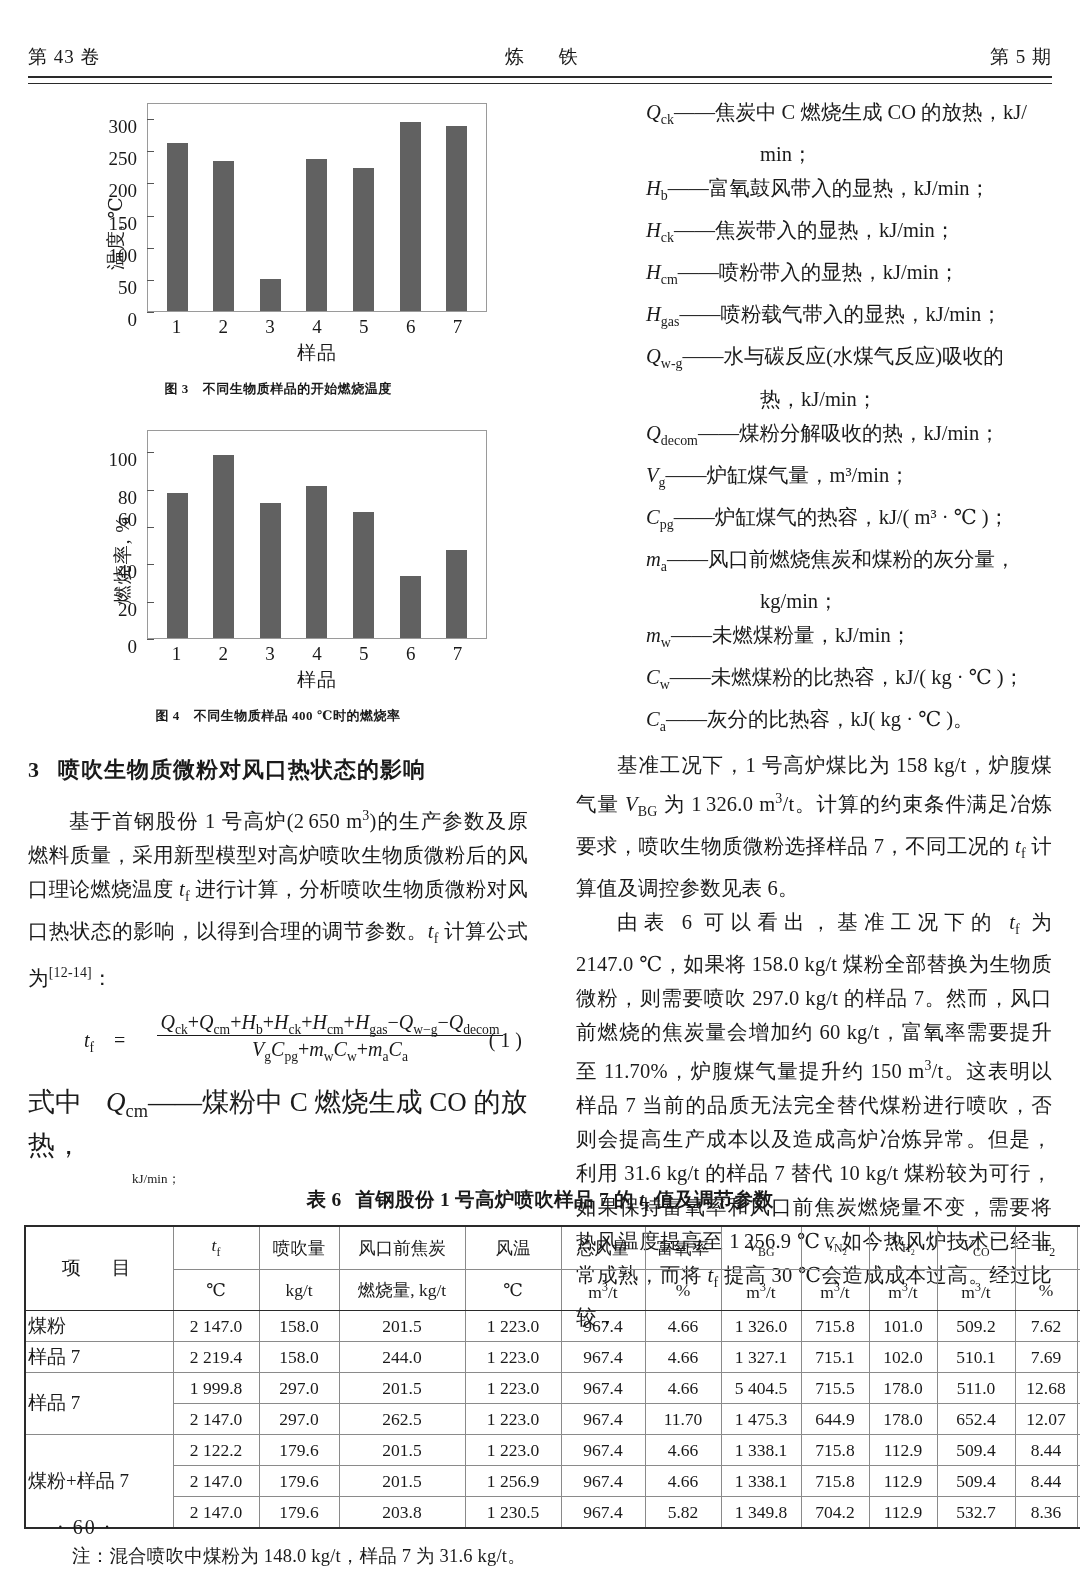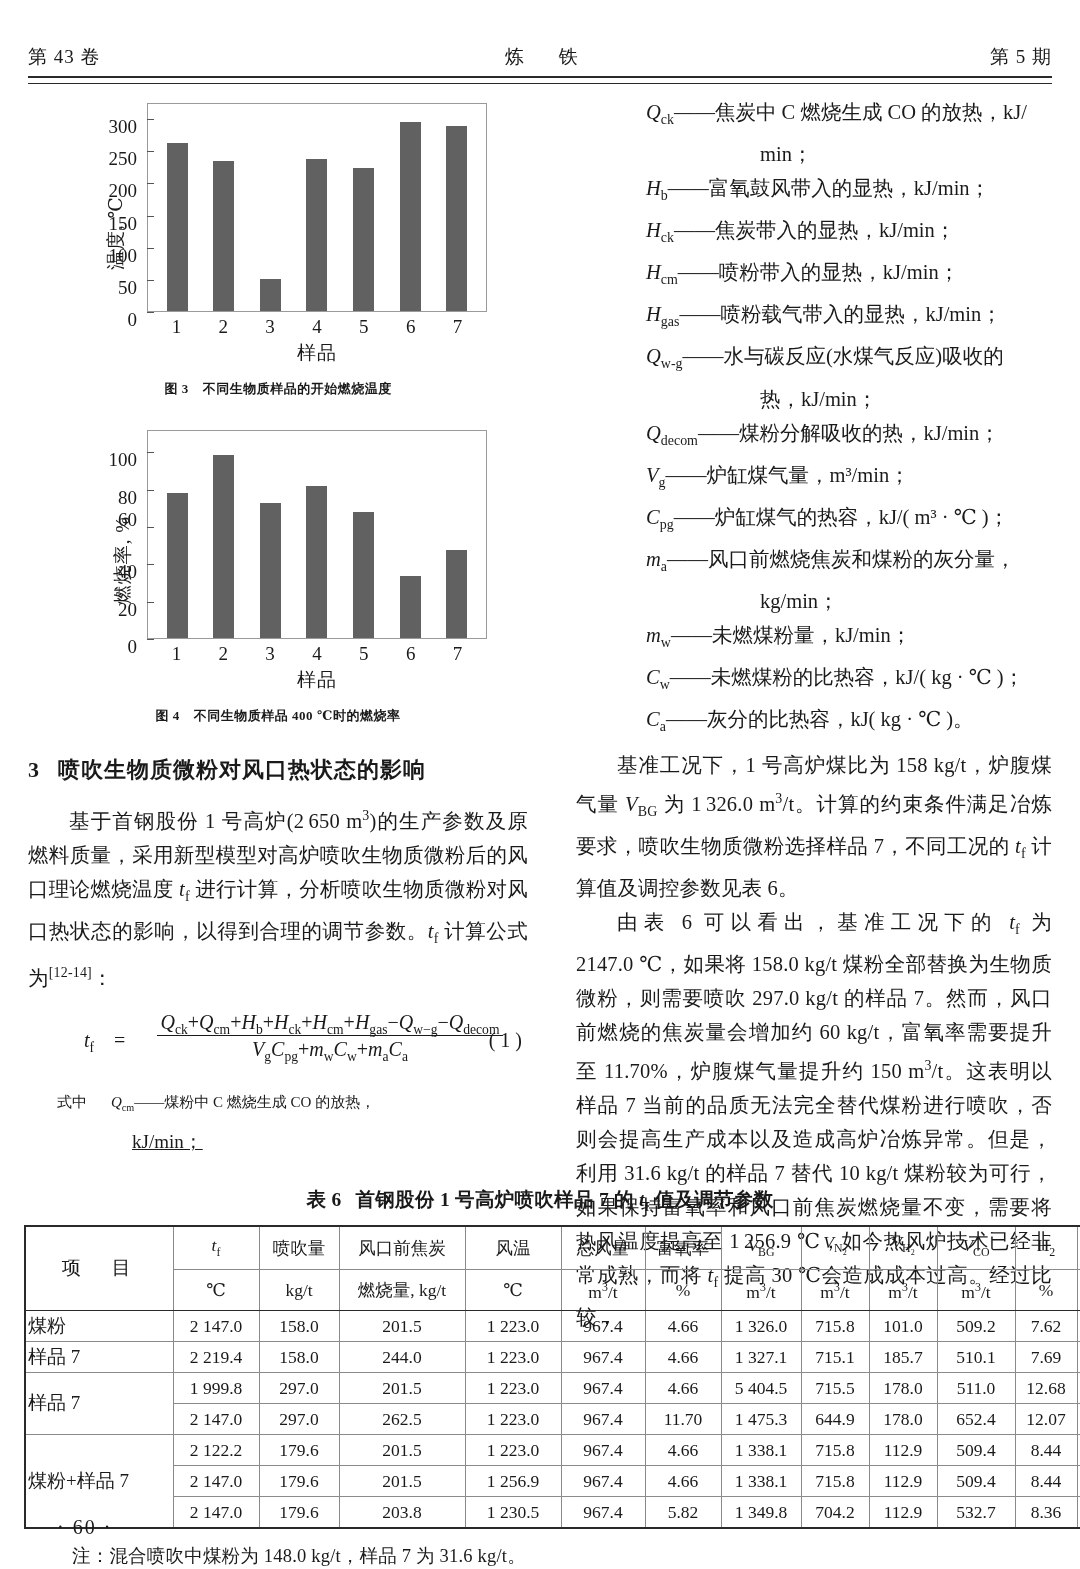--- a/index.html
+++ b/index.html
@@ -198,26 +198,25 @@
   }
   .formula .tag {
     position: absolute;
     right: 6px; top: 22px;
   }
   var { font-style: italic; font-family: "Liberation Serif", serif; }
   sub { font-size: 0.68em; font-style: normal; }
   sup { font-size: 0.68em; }
 
   .where-line {
-    font-size: 15px;
+    font-size: 27px;
     line-height: 34px;
-    margin-left: 29px;
   }
   .where-line .kw { margin-right: 24px; }
-  .hang { padding-left: 104px; font-size: 19px; line-height: 34px; text-decoration: underline; }
+  .hang { padding-left: 104px; font-size: 13px; line-height: 34px; }
 
   
   .deflist { margin: 0; }
   .def {
     font-size: 20.5px;
     line-height: 34px;
     padding-left: 84px;
     text-indent: -14px;
   }
   .def .sym { font-style: italic; }
@@ -501,21 +500,21 @@
           <tr>
             <td class="rowname outer-left" rowspan="1">样品 7</td>
             <td class="">2 219.4</td>
             <td class="">158.0</td>
             <td class="">244.0</td>
             <td class="">1 223.0</td>
             <td class="">967.4</td>
             <td class="">4.66</td>
             <td class="">1 327.1</td>
             <td class="">715.1</td>
-            <td class="">185.7</td>
+            <td class="">102.0</td>
             <td class="">510.1</td>
             <td class="">7.69</td>
             <td class="outer-right">38.43</td>
           </tr>
           <tr>
             <td class="rowname outer-left" rowspan="2">样品 7</td>
             <td class="">1 999.8</td>
             <td class="">297.0</td>
             <td class="">201.5</td>
             <td class="">1 223.0</td>

